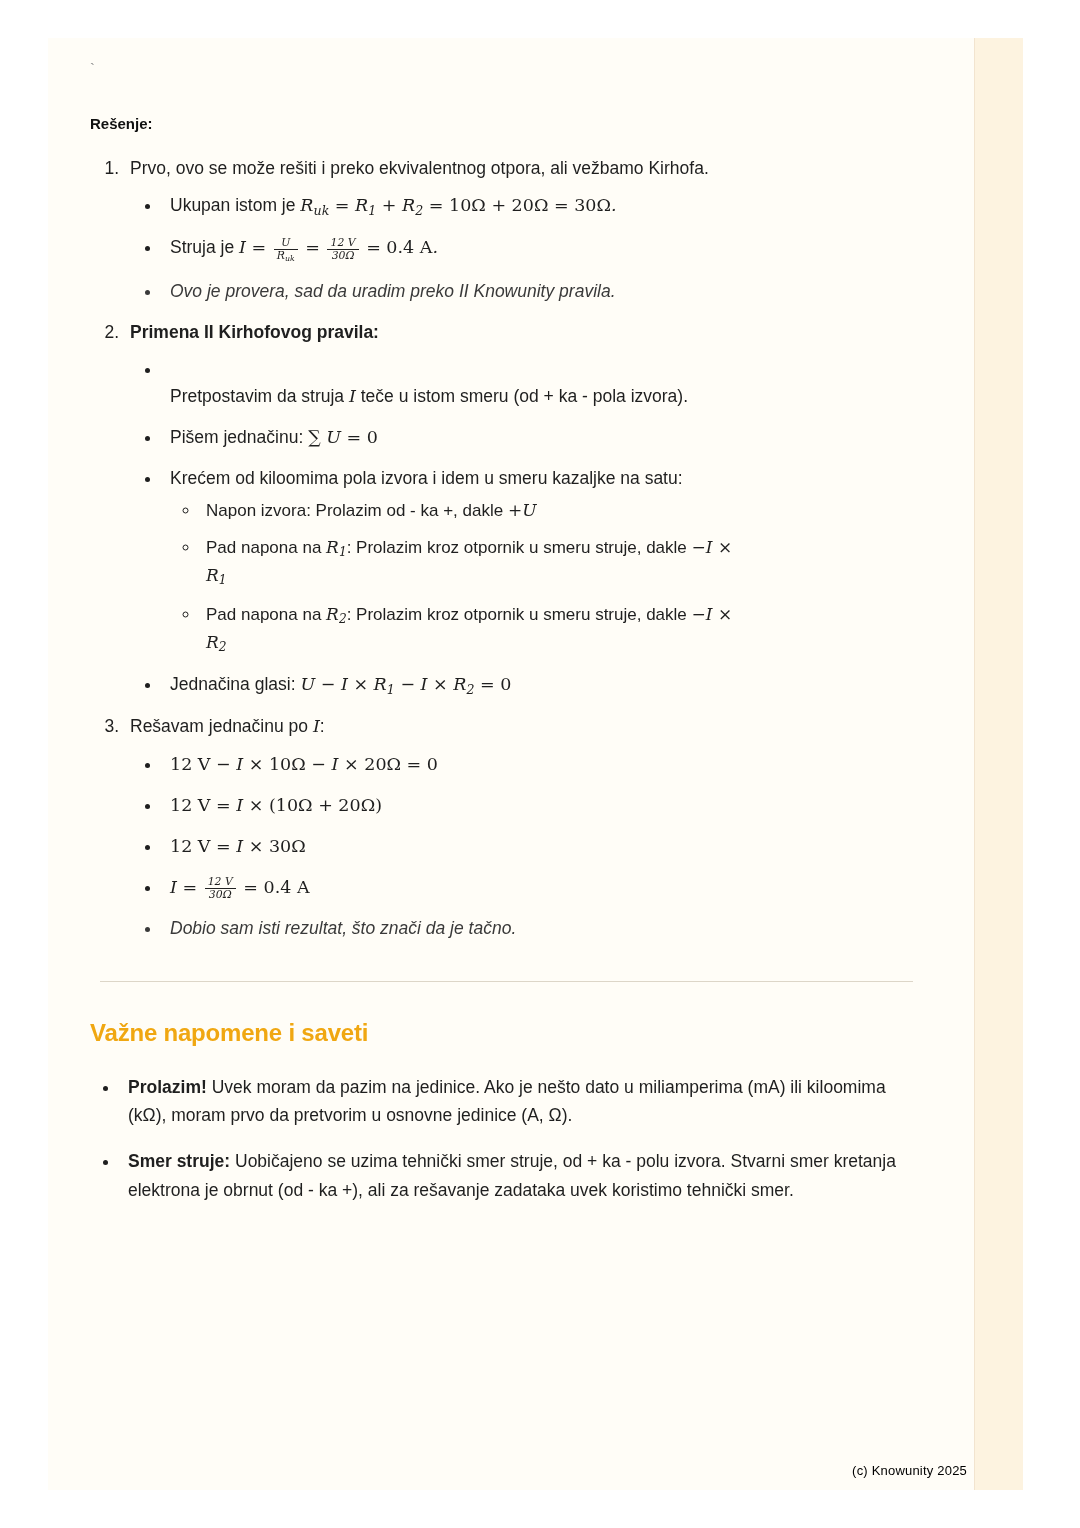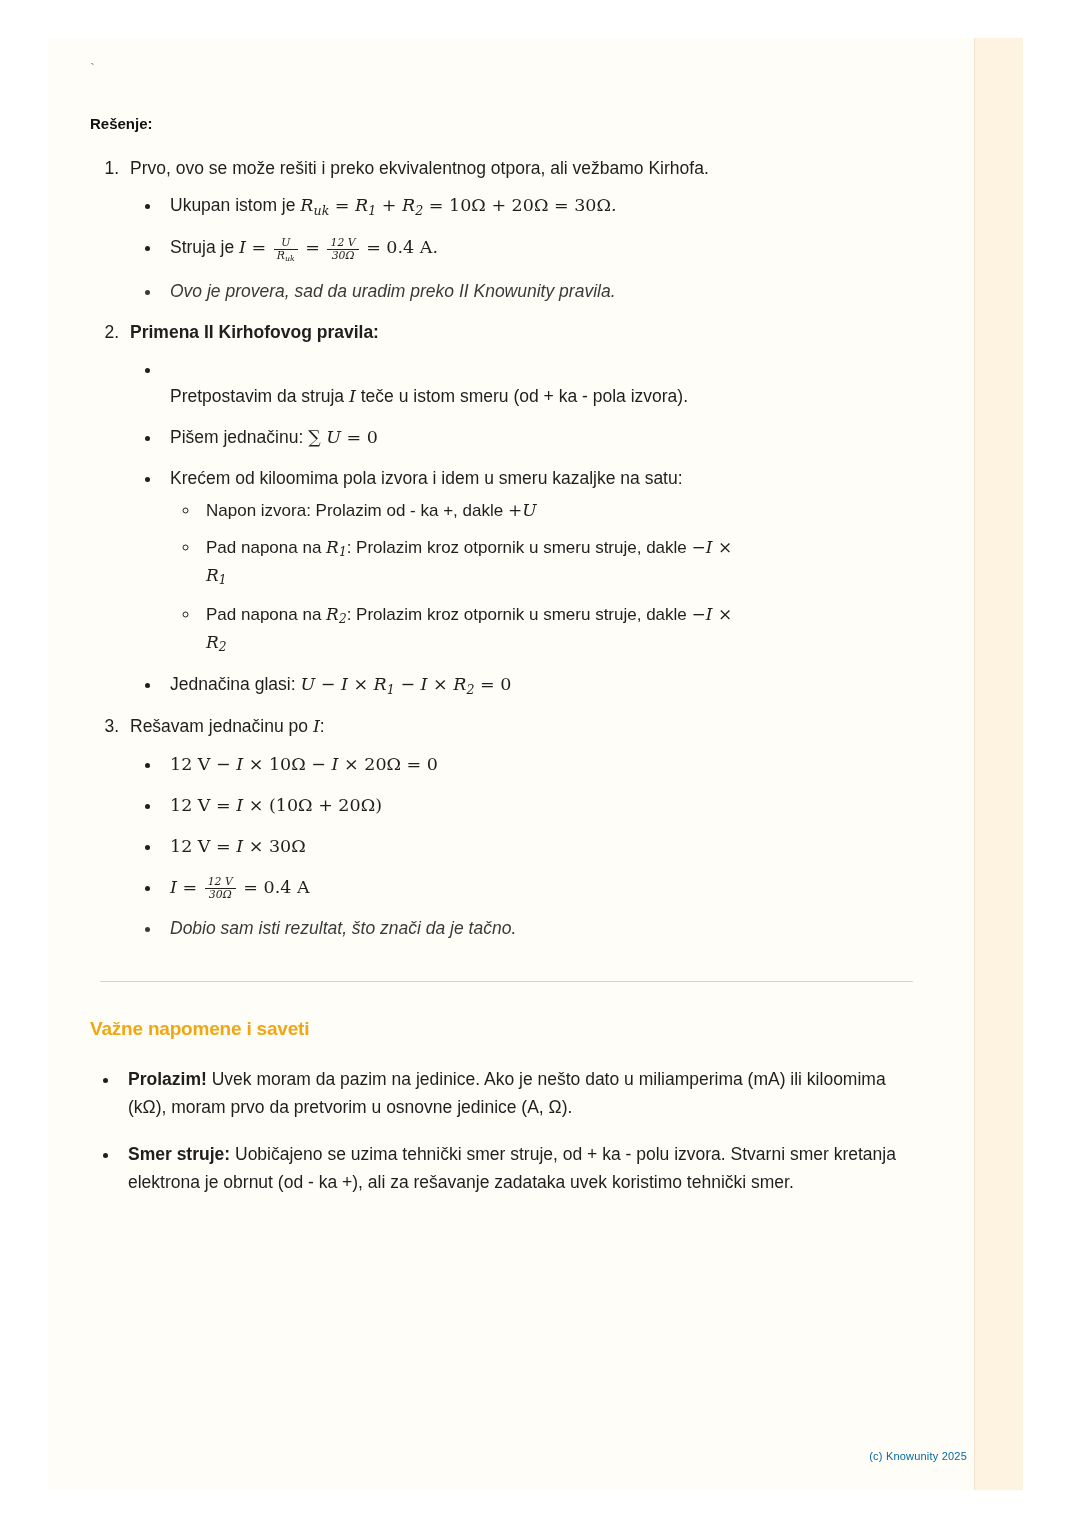--- a/index.html
+++ b/index.html
@@ -113,41 +113,41 @@
     color: #3a3a3a;
   }
   .bold { font-weight: bold; }
   hr.divider {
     border: none;
     border-top: 1px solid #ddd6c8;
     margin: 38px 10px 32px 10px;
   }
   h2.section-title {
     color: #f0a711;
-    font-size: 19px;
+    font-size: 24px;
     font-weight: bold;
     margin: 0 0 22px 0;
     letter-spacing: -0.2px;
   }
   ul.tips {
     margin: 0;
     padding-left: 30px;
     list-style-type: disc;
   }
   ul.tips > li {
     margin-bottom: 18px;
     padding-left: 8px;
     line-height: 1.62;
   }
   .watermark {
     position: absolute;
     right: 56px;
-    bottom: 28px;
-    font-size: 11px;
-    color: #0369a1;
+    bottom: 12px;
+    font-size: 13px;
+    color: #000000;
     letter-spacing: 0.2px;
   }
 </style>
 </head>
 <body>
 
 <div class="page">
   <div class="page-stripe"></div>
 
   <div class="content">

